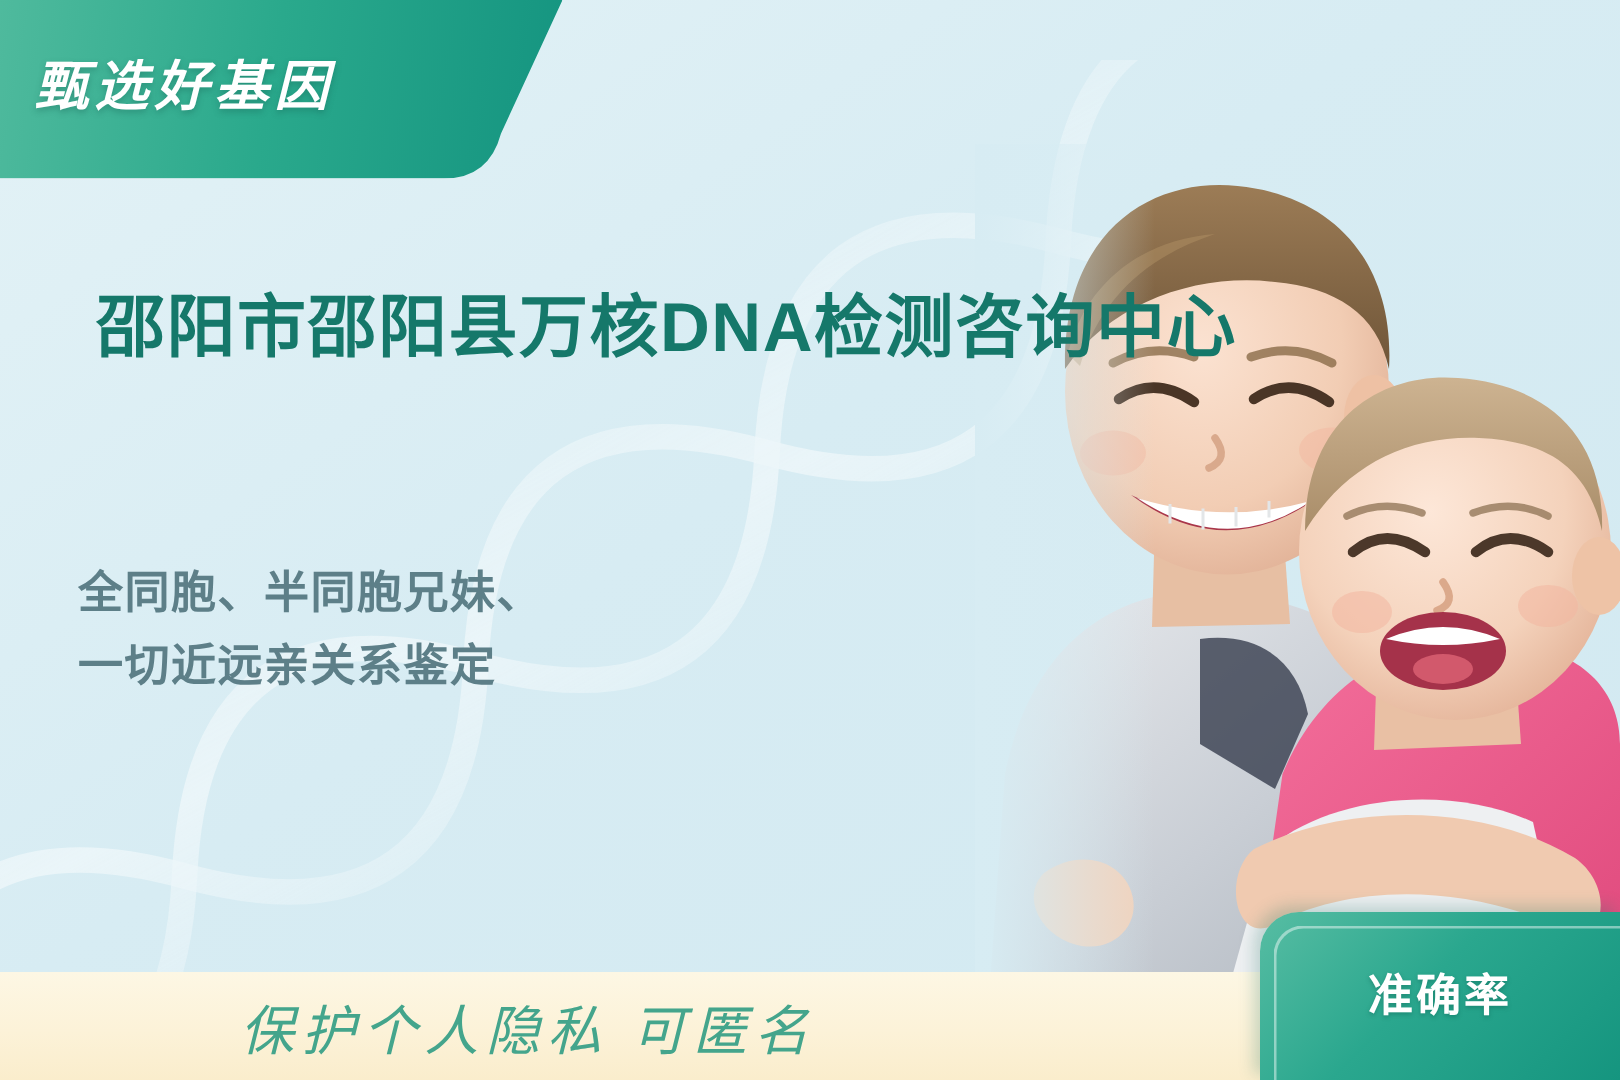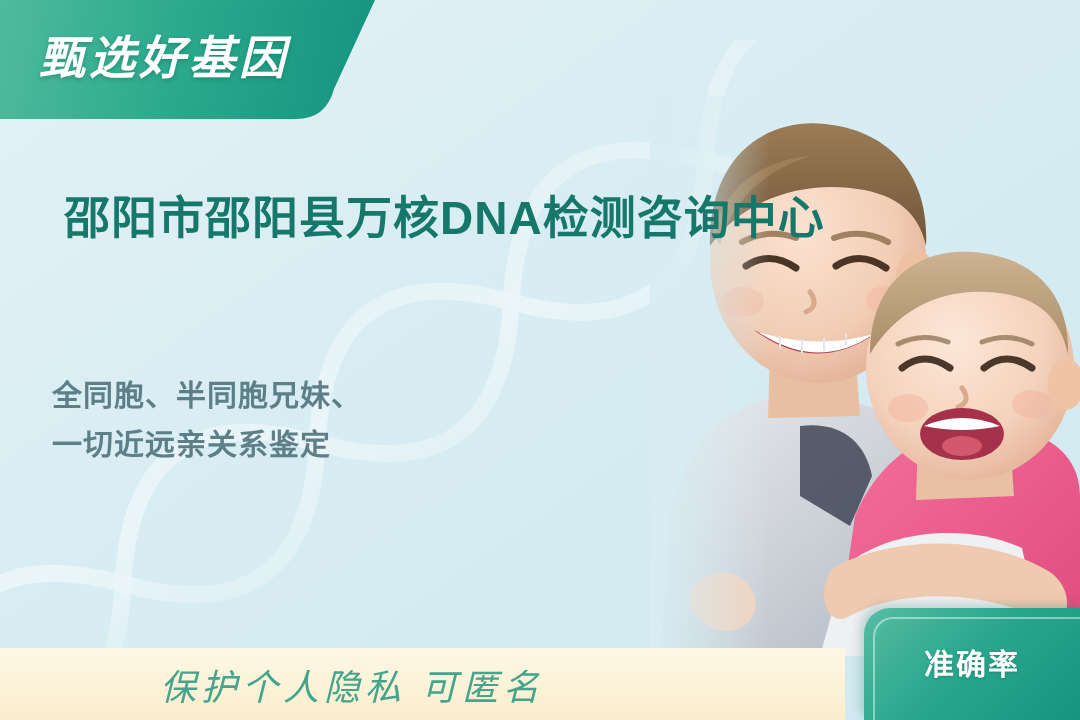--- a/index.html
+++ b/index.html
@@ -31,24 +31,24 @@
   
   .brand-banner{
     position:absolute;left:0;top:0;width:375px;height:119px;
     background:linear-gradient(100deg,#4fba9d 0%,#2aa98c 48%,#149480 100%);
     -webkit-clip-path:path("M0,0 L375,0 L334,89 Q326,119 296,119 L0,119 Z");
     clip-path:path("M0,0 L375,0 L334,89 Q326,119 296,119 L0,119 Z");
     filter:drop-shadow(0 3px 5px rgba(60,110,105,.28));
     display:flex;align-items:center;
   }
   .brand-text{
-    color:#ffffff;font-size:46px;line-height:1;letter-spacing:4px;
+    color:#ffffff;font-size:36px;line-height:1;letter-spacing:4px;
     font-family:"DejaVu Serif","Liberation Serif",serif;
     font-weight:700;font-style:italic;
-    margin-left:39px;margin-top:-4px;
+    margin-left:23px;margin-top:-4px;
     text-shadow:0 2px 4px rgba(20,90,78,.35);
     white-space:nowrap;
   }
 
   
   .headline{
     position:absolute;left:64px;top:156px;width:770px;
     color:#15786a;font-size:46px;font-weight:700;line-height:1.36;
     letter-spacing:1px;
   }
@@ -67,21 +67,21 @@
     background:linear-gradient(180deg,#fdf7e4 0%,#fcf2d8 55%,#faedcc 100%);
     display:flex;align-items:center;font-style:italic;
   }
   .strip-text{
     margin-left:160px;color:#44a58c;font-size:36px;letter-spacing:5px;
     font-weight:400;white-space:nowrap;
   }
 
   
   .badge{
-    position:absolute;right:0;bottom:0;width:216px;height:112px;
+    position:absolute;right:0;bottom:0;width:240px;height:112px;
     background:linear-gradient(135deg,#57bda3 0%,#2aa78e 45%,#15957f 100%);
     border-top-left-radius:26px;
     box-shadow:-4px -4px 10px rgba(40,120,105,.25);
     display:flex;flex-direction:column;align-items:center;justify-content:center;
     overflow:hidden;
     text-align:center;
   }
   .badge:before{
     content:"";position:absolute;left:9px;top:9px;right:-30px;bottom:-30px;
     border-top-left-radius:20px;

